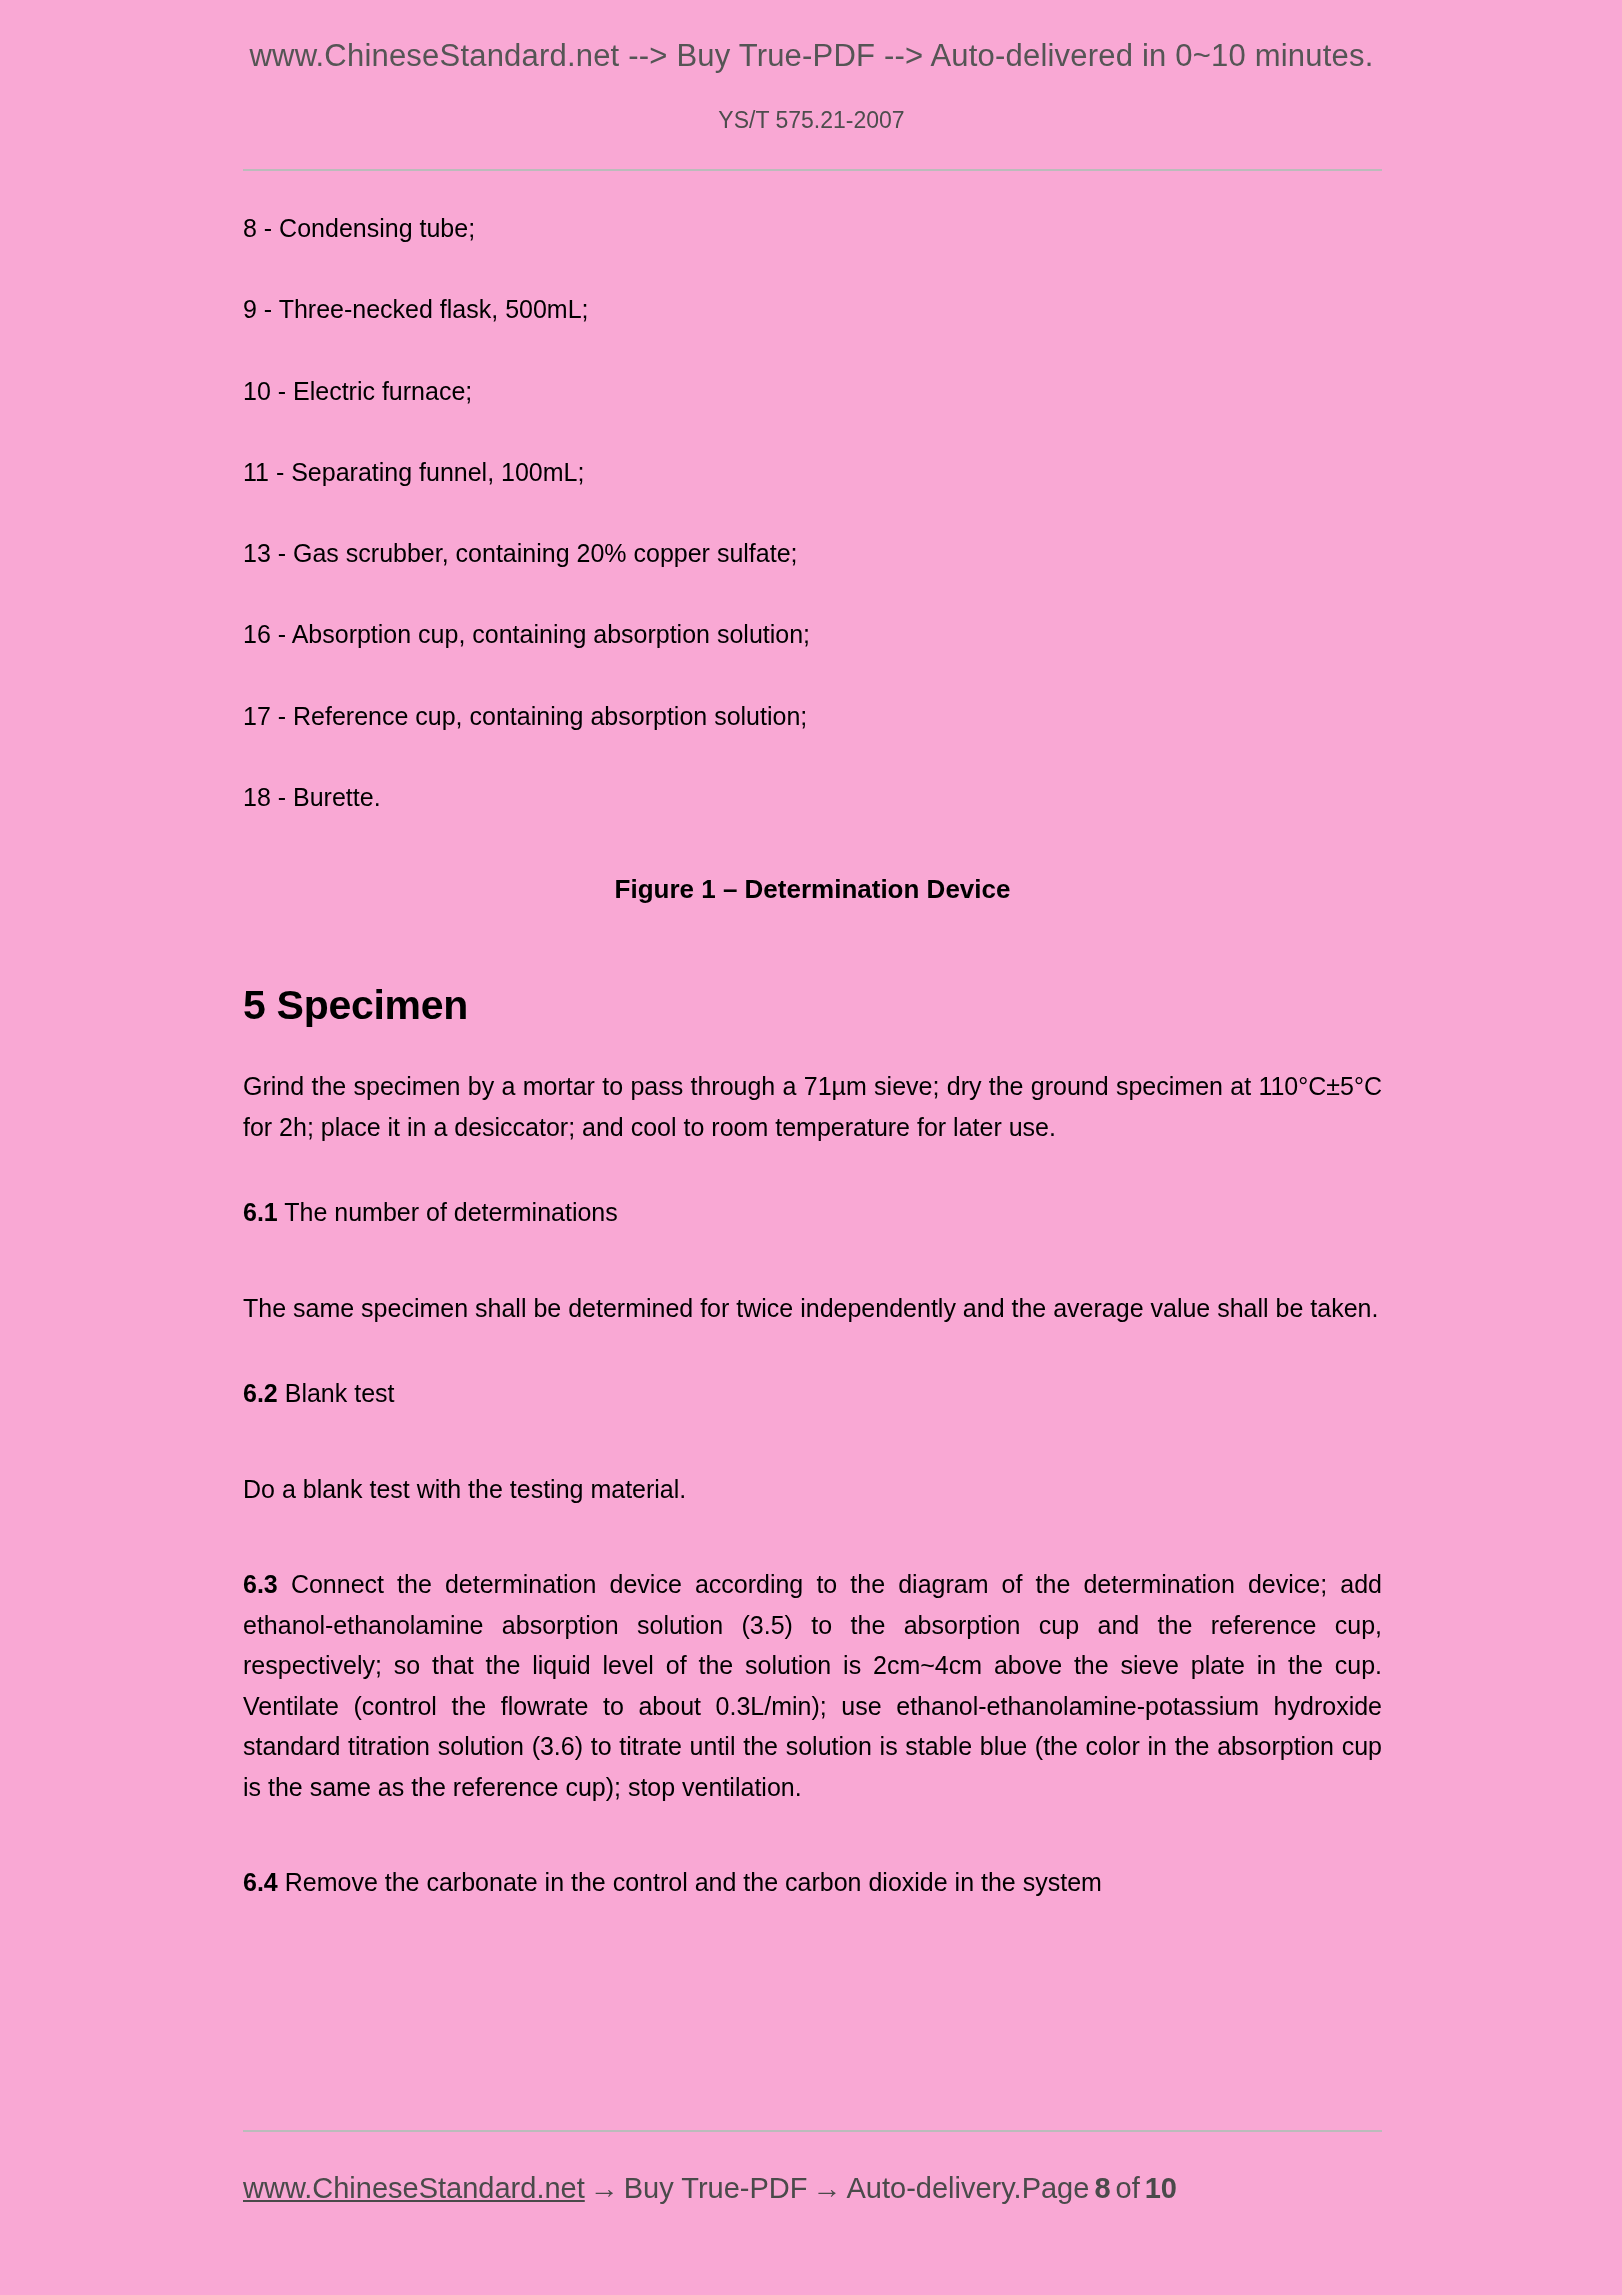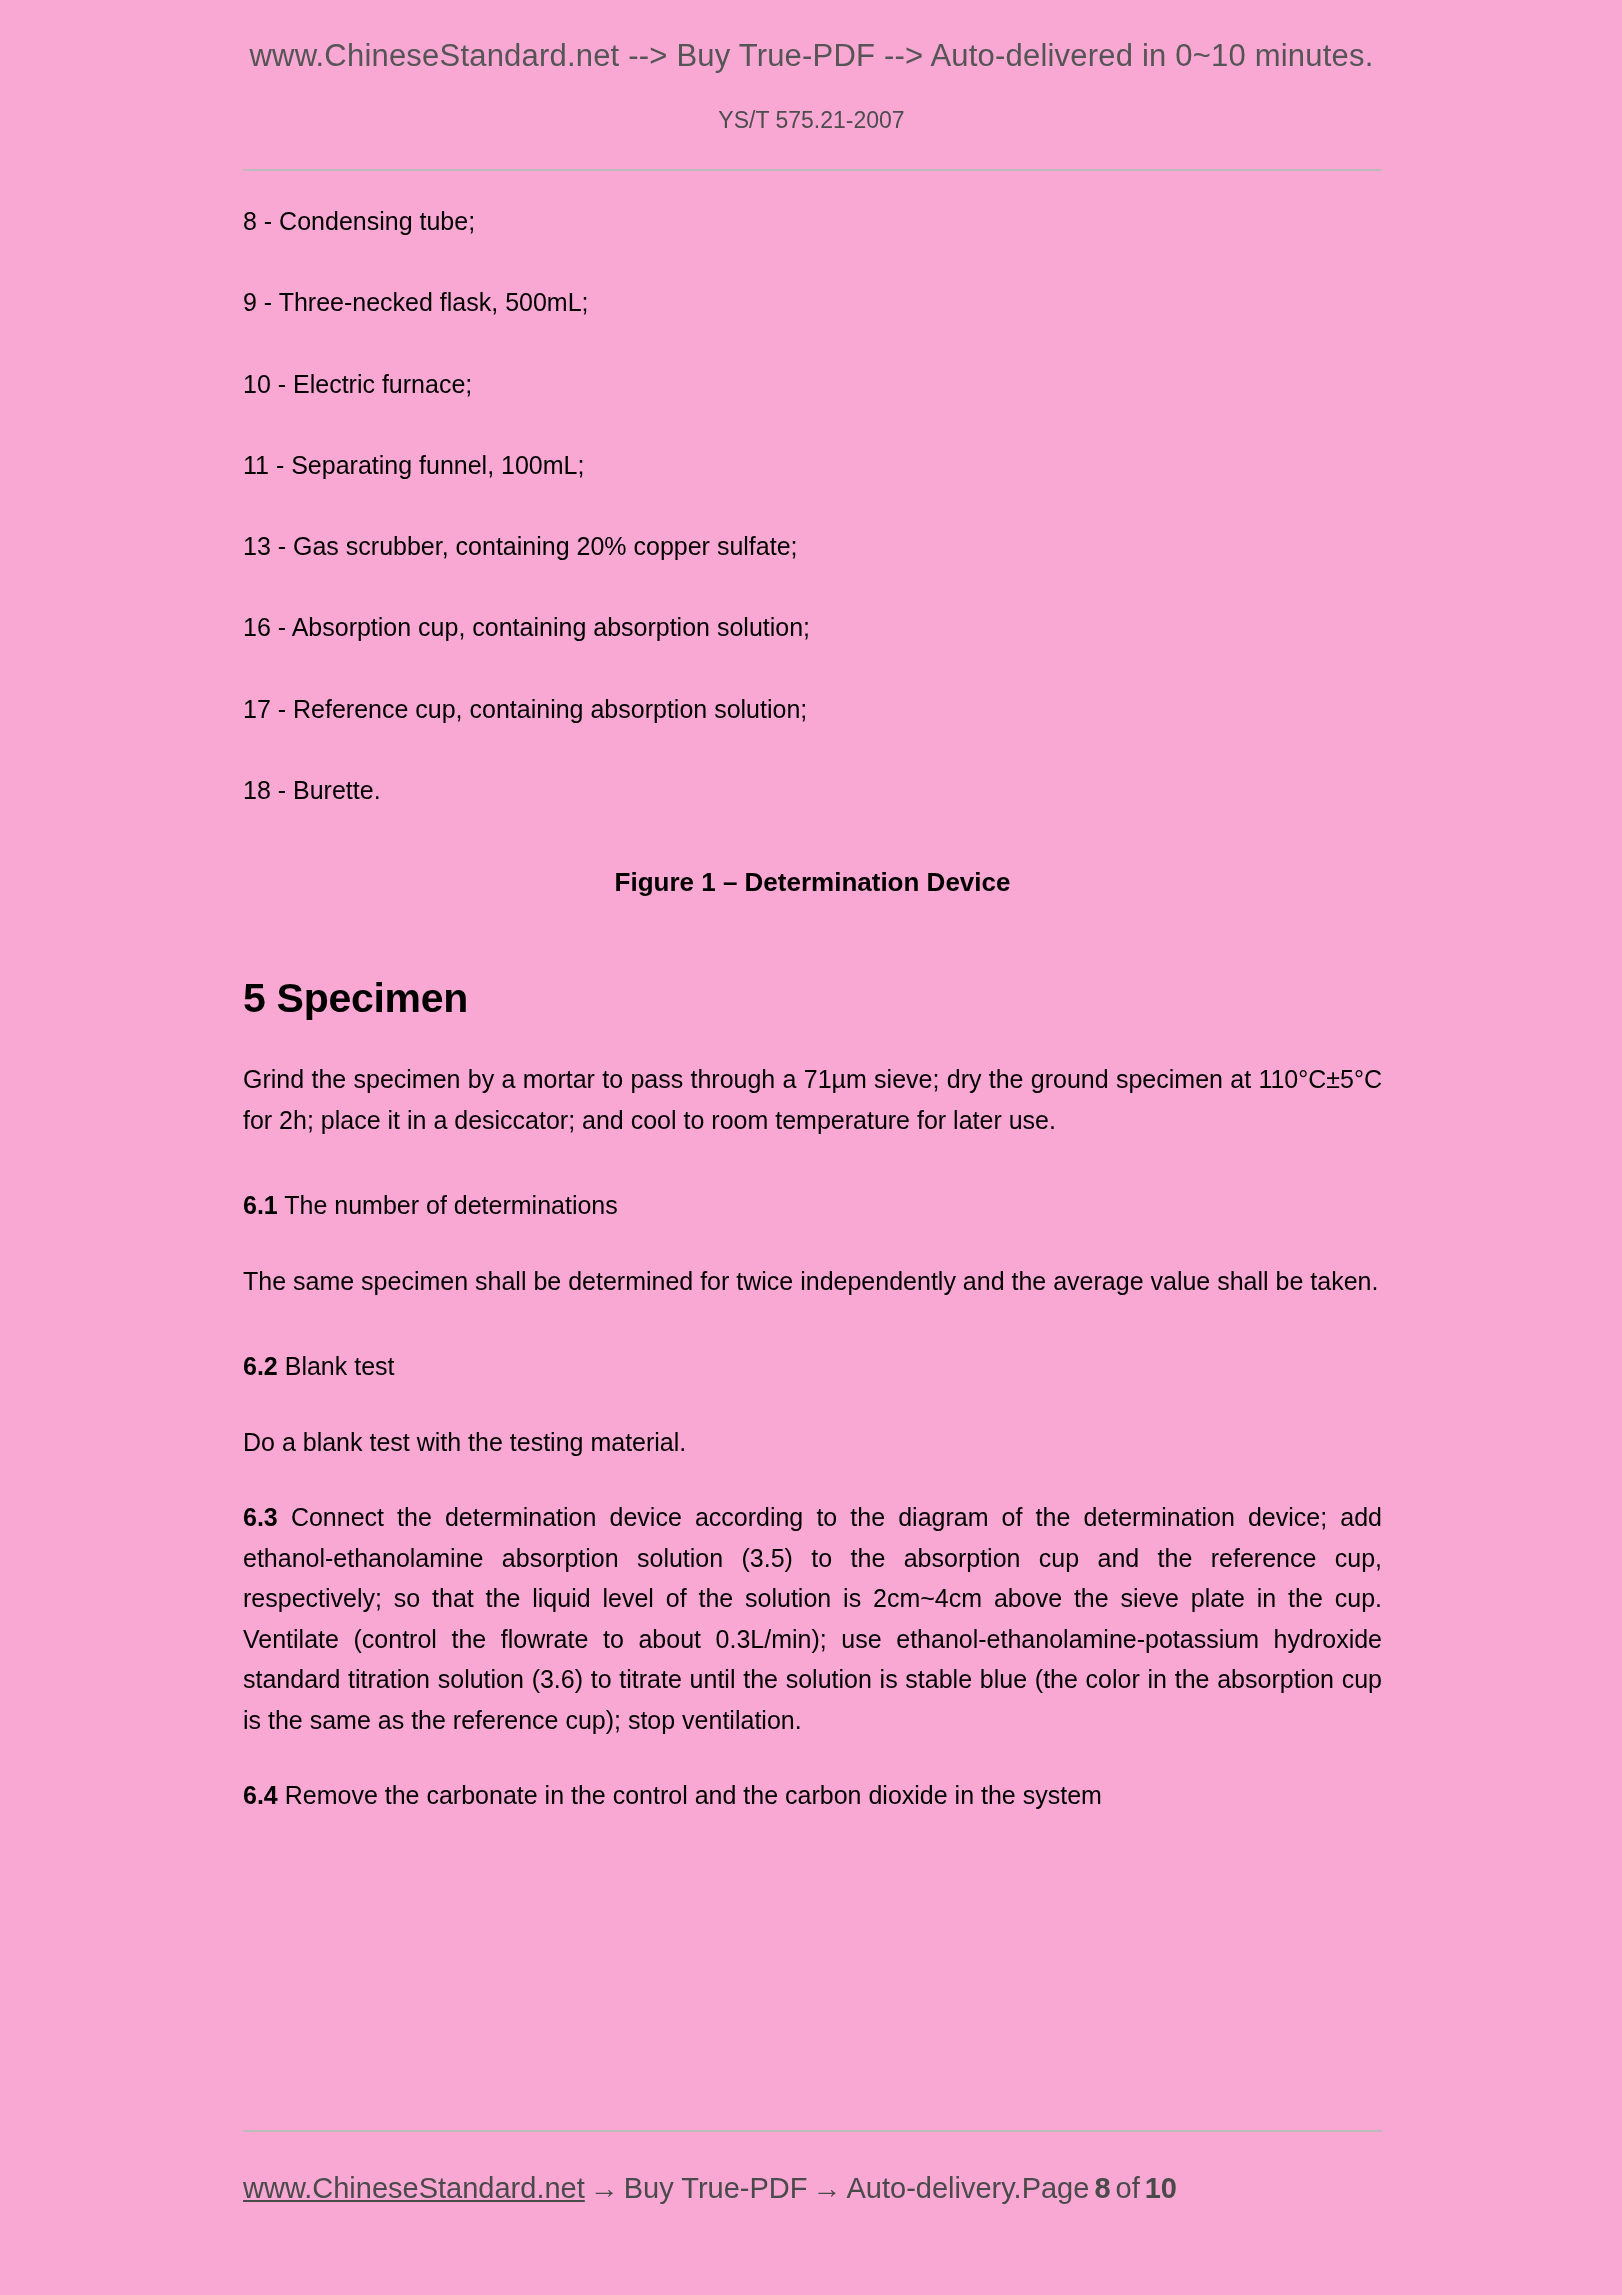--- a/index.html
+++ b/index.html
@@ -51,21 +51,21 @@
     top: 169px;
     left: 243px;
     width: 1139px;
     height: 1.7px;
     background: #bbbbbb;
   }
 
   
   .content {
     position: absolute;
-    top: 206px;
+    top: 213px;
     left: 243px;
     width: 1139px;
   }
 
   .legend-item {
     font-size: 25px;
     line-height: 1.25;
     margin: 0 0 50px 0;
     color: #000;
   }
@@ -98,21 +98,21 @@
   p.subsection {
     font-size: 25px;
     line-height: 1.62;
     margin: 45px 0 0 0;
     text-align: justify;
   }
   p.subsection-para {
     font-size: 25px;
     line-height: 1.62;
     text-align: justify;
-    margin: 35px 0 0 0;
+    margin: 55px 0 0 0;
   }
   .num {
     font-weight: bold;
   }
 
   
   .foot-rule {
     position: absolute;
     bottom: 163px;
     left: 243px;

